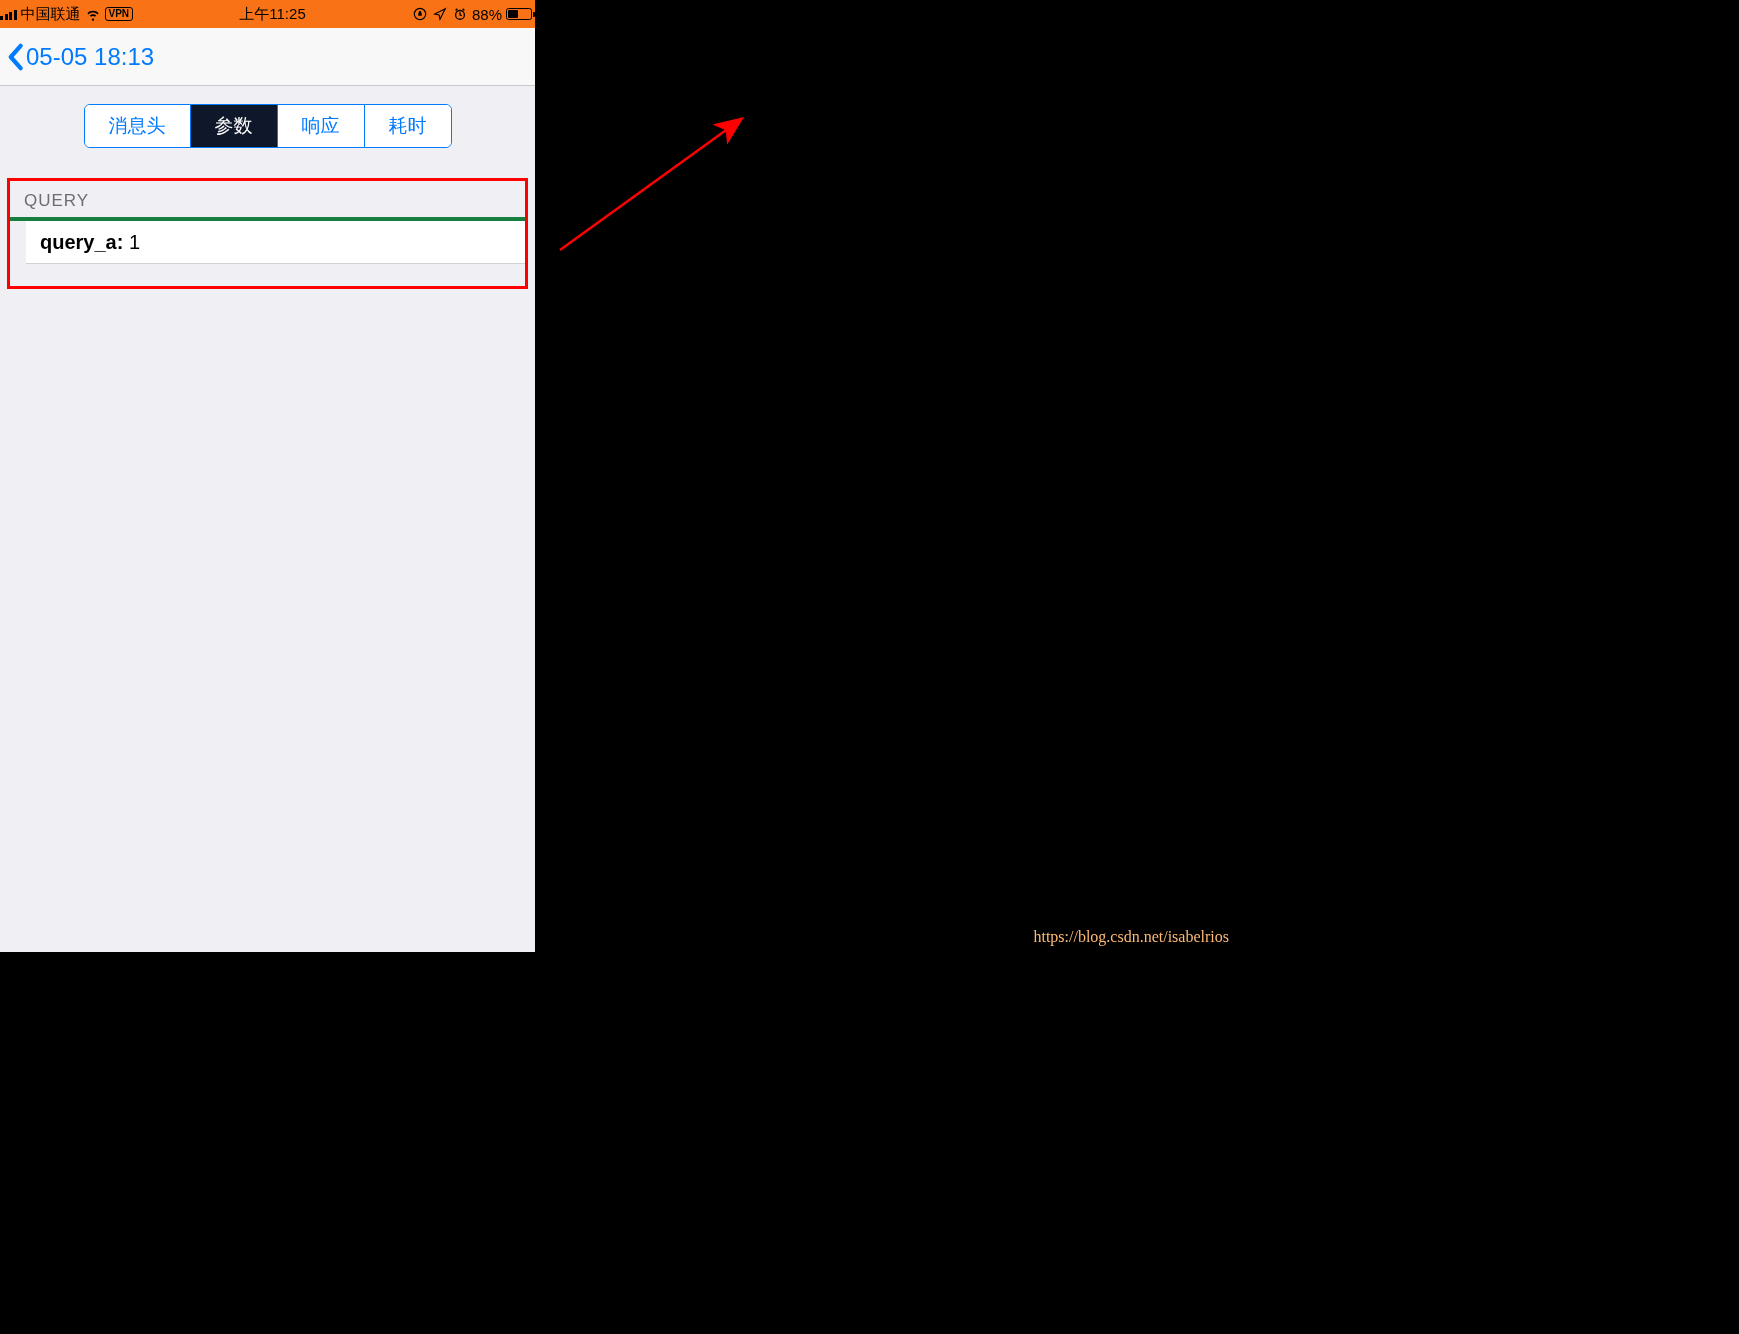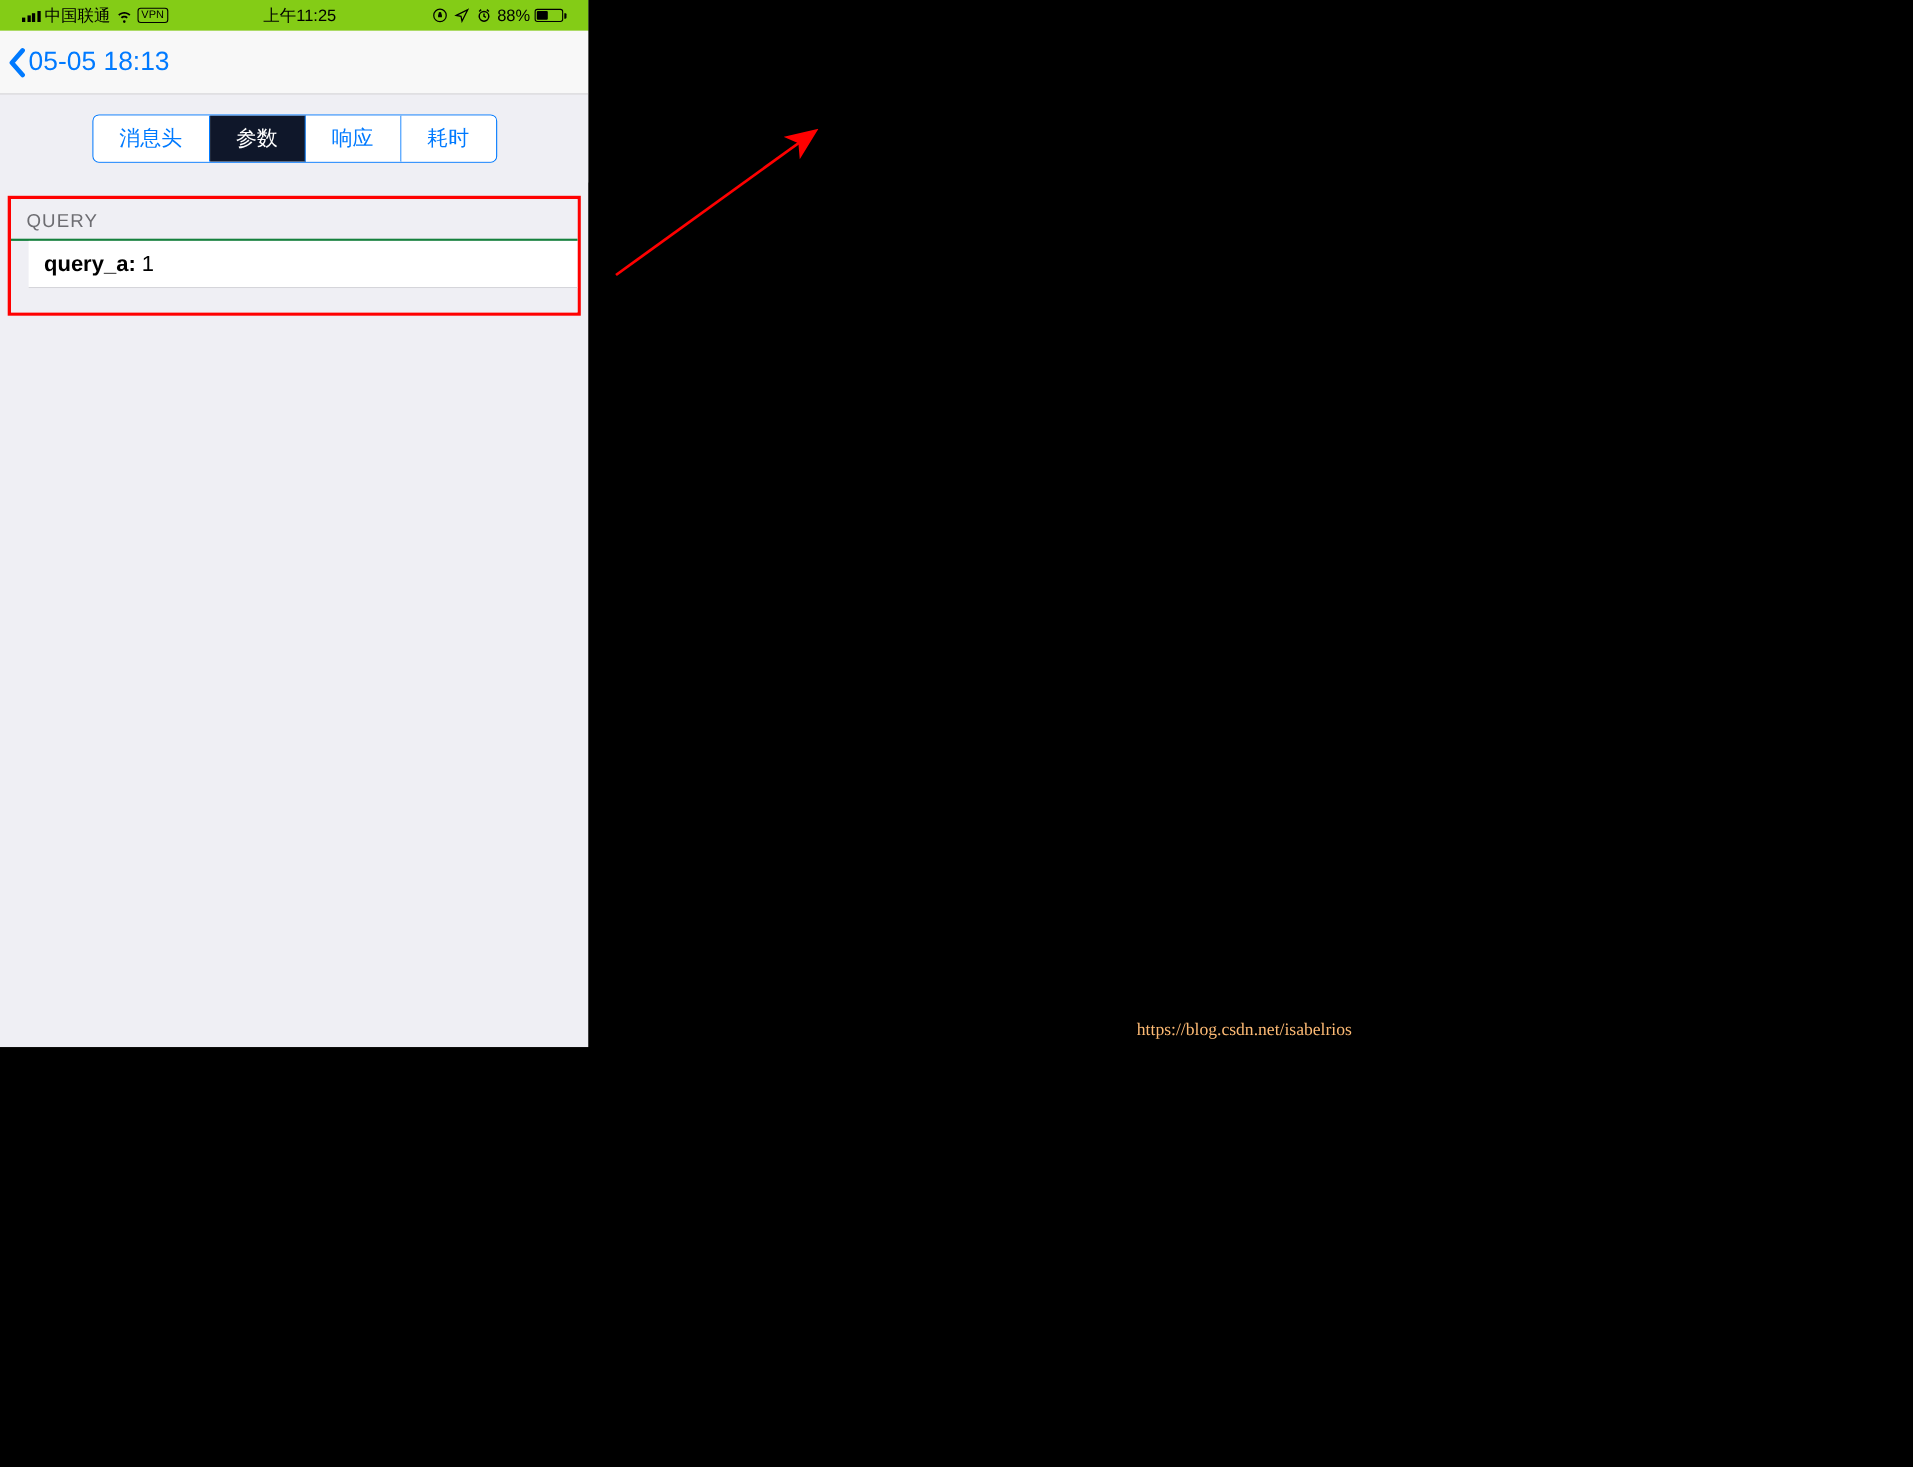--- a/index.html
+++ b/index.html
@@ -23,25 +23,25 @@
       position: absolute;
       left: 535px;
       top: 0;
       right: 0;
       bottom: 0;
       background: #000;
     }
     
     .status-bar {
       height: 28px;
-      background: #84cc16;
+      background: #f97316;
       display: flex;
       align-items: center;
       justify-content: space-between;
-      padding: 0 20px;
+      padding: 0 0;
       font-size: 15px;
       font-weight: 500;
       color: #000;
     }
     .status-left, .status-right {
       display: flex;
       align-items: center;
       gap: 4px;
     }
     .signal-bars {
@@ -57,21 +57,21 @@
     }
     .signal-bars span:nth-child(1){height:4px}
     .signal-bars span:nth-child(2){height:6px}
     .signal-bars span:nth-child(3){height:8px}
     .signal-bars span:nth-child(4){height:10px}
     .wifi-icon, .location-icon, .lock-icon, .alarm-icon { width:16px; height:14px; }
     .vpn-box {
       border: 1.5px solid #000;
       border-radius: 3px;
       font-size: 10px;
-      font-weight: 400;
+      font-weight: 700;
       padding: 0px 3px;
       line-height: 12px;
     }
     .battery {
       display:flex;align-items:center;gap:1px;
     }
     .battery-body{
       width:26px;height:12px;border:1px solid #000;border-radius:2.5px;position:relative;
     }
     .battery-fill{
@@ -111,21 +111,21 @@
     .highlight-box {
       margin: 12px 7px 0 7px;
       border: 3px solid #ff0000;
     }
     .section-header{
       background:#efeff4;
       color:#6d6d72;
       font-size:17px;
       letter-spacing:1px;
       padding: 10px 14px 6px 14px;
-      border-bottom:2px solid #15803d;
+      border-bottom:4px solid #15803d;
     }
     .section-body{
       background:#fff;
       padding: 8px 14px;
       font-size:20px;
       line-height:26px;
       color:#000;
       border-bottom:1px solid #d1d1d6;
       margin-left:16px;
     }

